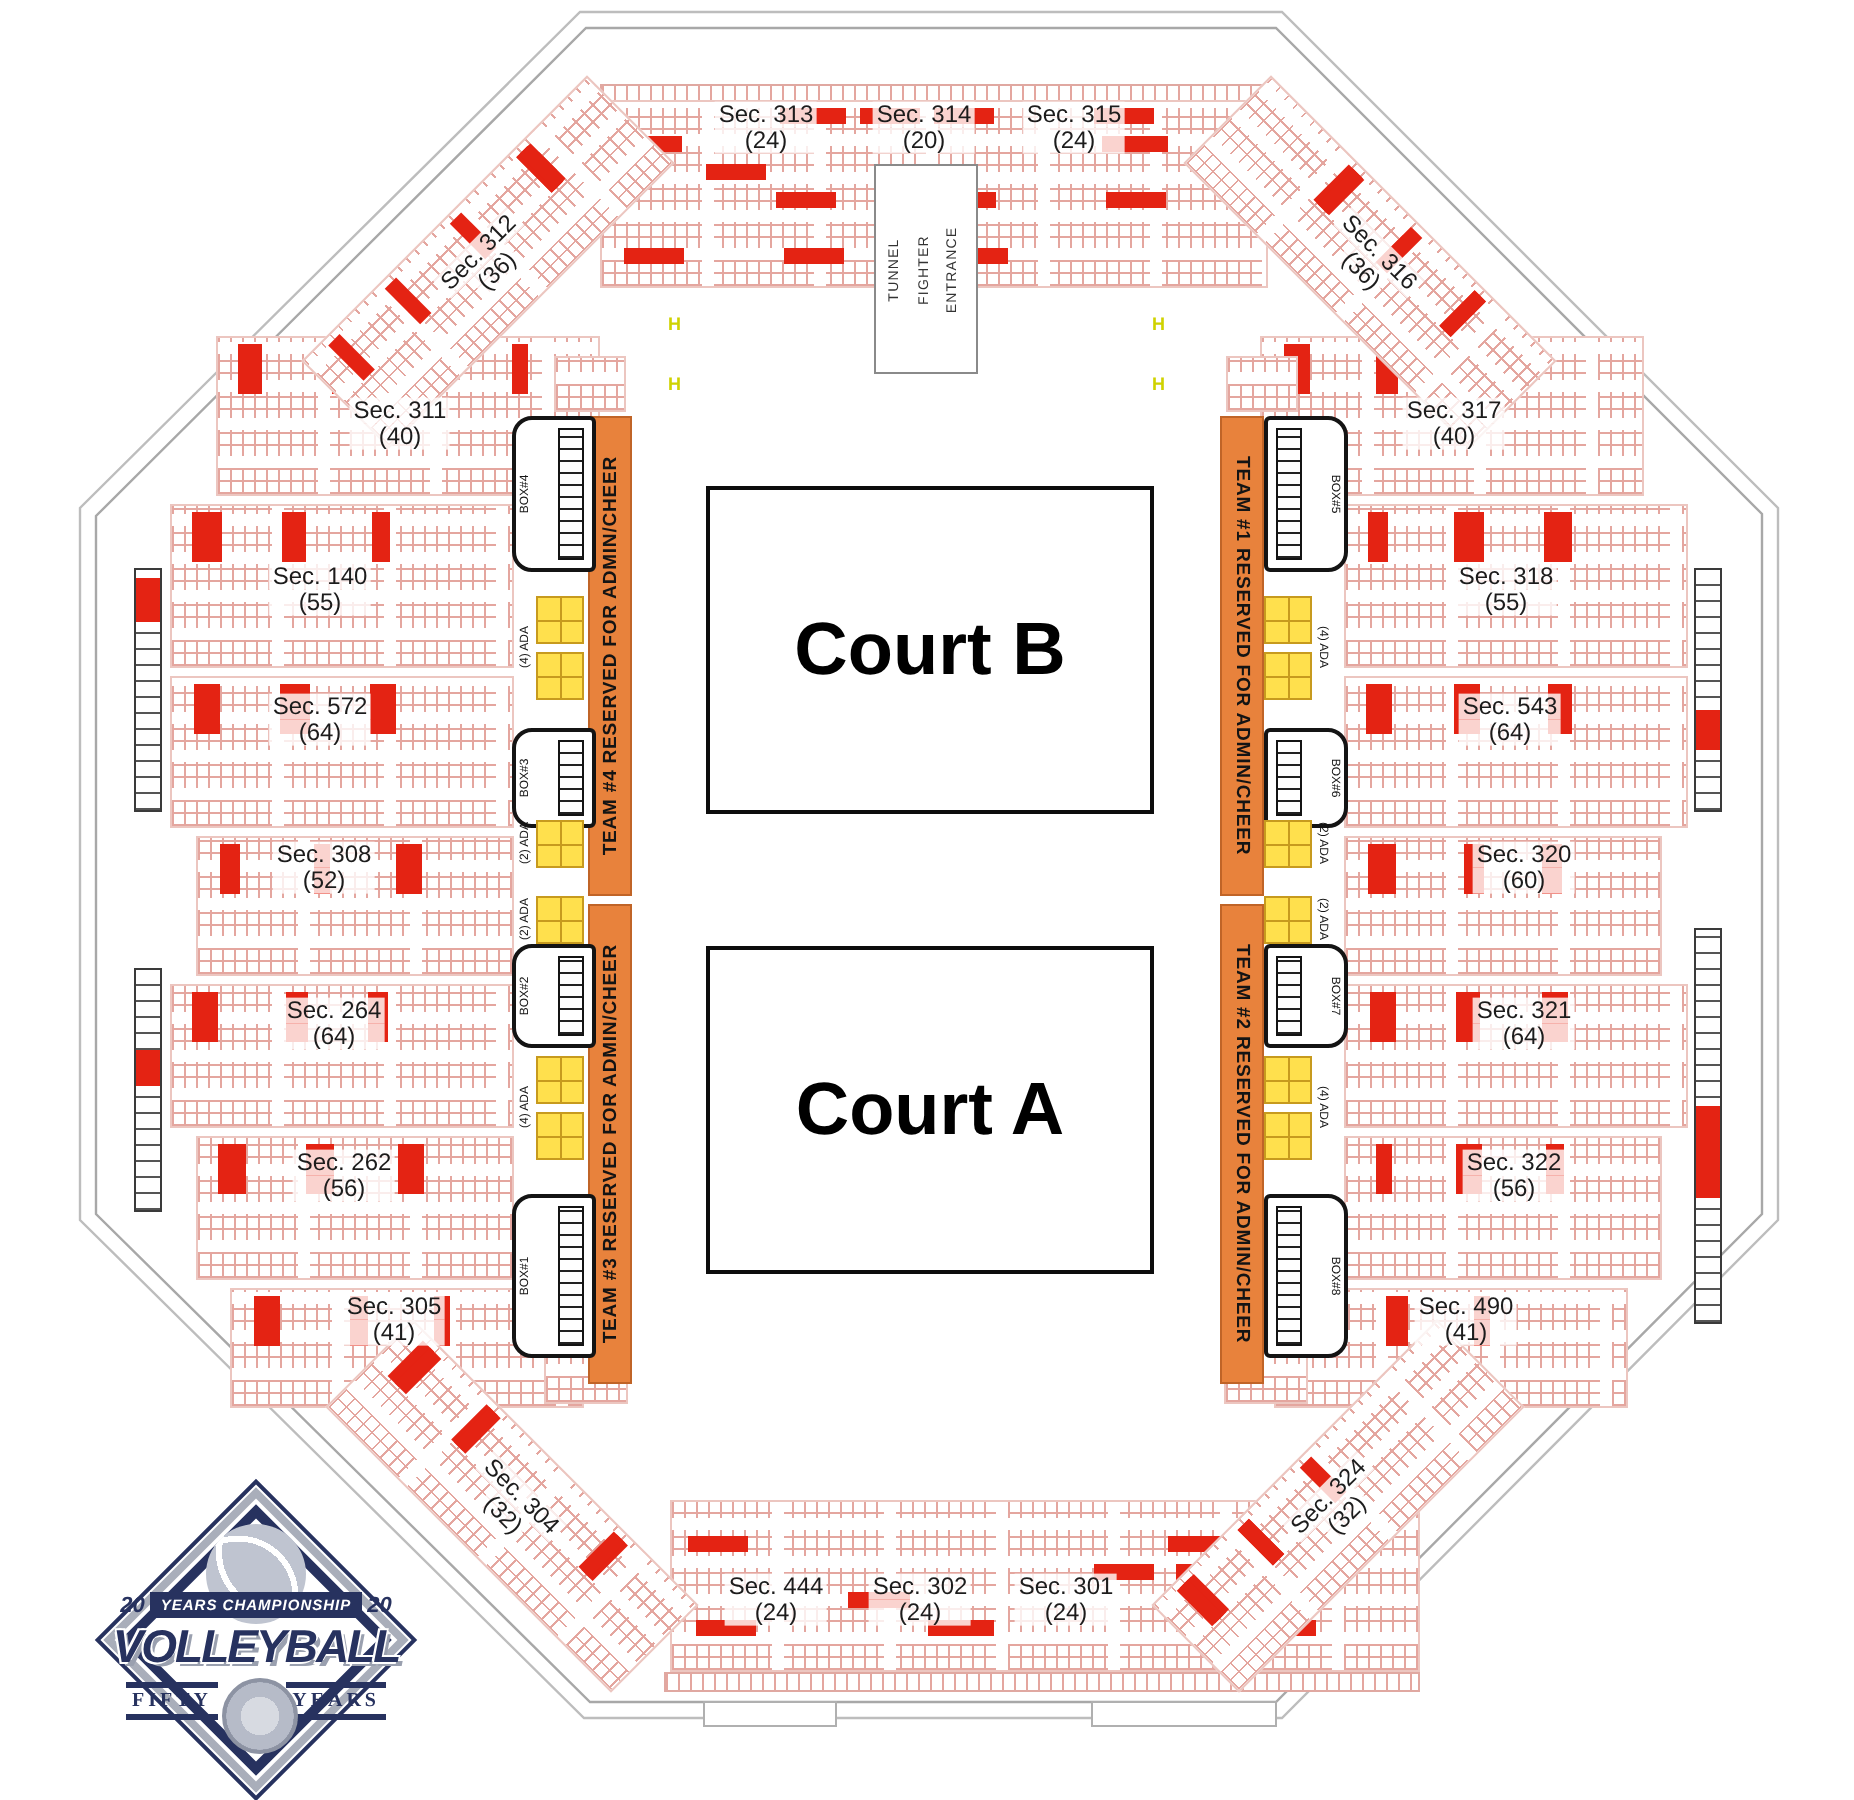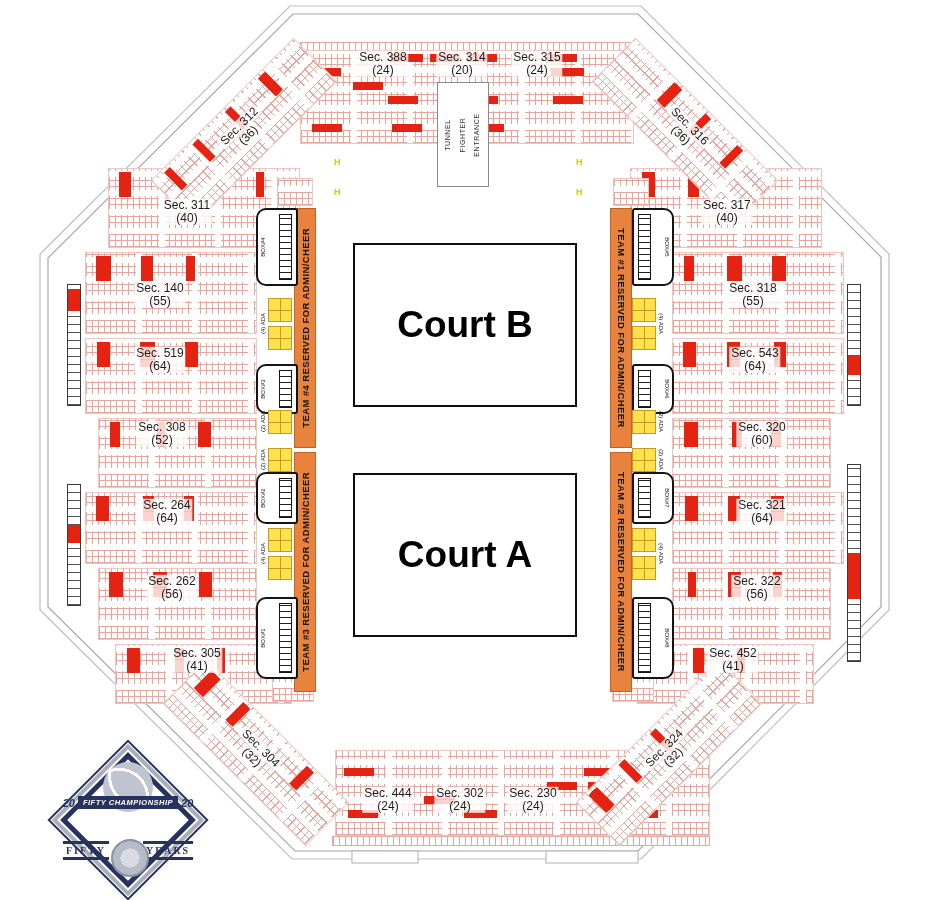--- a/index.html
+++ b/index.html
@@ -526,41 +526,41 @@
     </div>
   <span class="alabel">(4) ADA</span>
 </div>
 
 <span class="hmark" style="left:334px;top:157px;">H</span>
 <span class="hmark" style="left:334px;top:187px;">H</span>
 <span class="hmark" style="left:576px;top:157px;">H</span>
 <span class="hmark" style="left:576px;top:187px;">H</span>
 
 <div class="seclabel" style="left:383px;top:64px;">
-    <span>Sec. 388</span>
+    <span>Sec. 313</span>
     <span>(24)</span>
   </div>
 <div class="seclabel" style="left:462px;top:64px;">
     <span>Sec. 314</span>
     <span>(20)</span>
   </div>
 <div class="seclabel" style="left:537px;top:64px;">
     <span>Sec. 315</span>
     <span>(24)</span>
   </div>
-<div class="seclabel" style="left:187px;top:212px;">
+<div class="seclabel" style="left:200px;top:212px;">
     <span>Sec. 311</span>
     <span>(40)</span>
   </div>
 <div class="seclabel" style="left:160px;top:295px;">
     <span>Sec. 140</span>
     <span>(55)</span>
   </div>
 <div class="seclabel" style="left:160px;top:360px;">
-    <span>Sec. 519</span>
+    <span>Sec. 572</span>
     <span>(64)</span>
   </div>
 <div class="seclabel" style="left:162px;top:434px;">
     <span>Sec. 308</span>
     <span>(52)</span>
   </div>
 <div class="seclabel" style="left:167px;top:512px;">
     <span>Sec. 264</span>
     <span>(64)</span>
   </div>
@@ -590,44 +590,45 @@
   </div>
 <div class="seclabel" style="left:762px;top:512px;">
     <span>Sec. 321</span>
     <span>(64)</span>
   </div>
 <div class="seclabel" style="left:757px;top:588px;">
     <span>Sec. 322</span>
     <span>(56)</span>
   </div>
 <div class="seclabel" style="left:733px;top:660px;">
-    <span>Sec. 452</span>
+    <span>Sec. 490</span>
     <span>(41)</span>
   </div>
 <div class="seclabel" style="left:388px;top:800px;">
     <span>Sec. 444</span>
     <span>(24)</span>
   </div>
 <div class="seclabel" style="left:460px;top:800px;">
     <span>Sec. 302</span>
     <span>(24)</span>
   </div>
 <div class="seclabel" style="left:533px;top:800px;">
-    <span>Sec. 230</span>
+    <span>Sec. 301</span>
     <span>(24)</span>
   </div>
 
 <div class="logo">
   <div class="d dthin"></div>
   <div class="d dgray"></div>
   <div class="d dnavy"></div>
   <div class="ball"></div>
   <div class="lrow">
     <span class="y20">20</span>
-    <span class="lbanner">FIFTY CHAMPIONSHIP</span>
+    <span class="lbanner">YEARS CHAMPIONSHIP</span>
     <span class="y20">20</span>
   </div>
+  <div class="ltitle">VOLLEYBALL</div>
   <div class="lyears">
     <span class="lword">FIFTY</span>
     <span class="lword">YEARS</span>
   </div>
   <div class="medal"></div>
 </div>
 
 </body></html>

